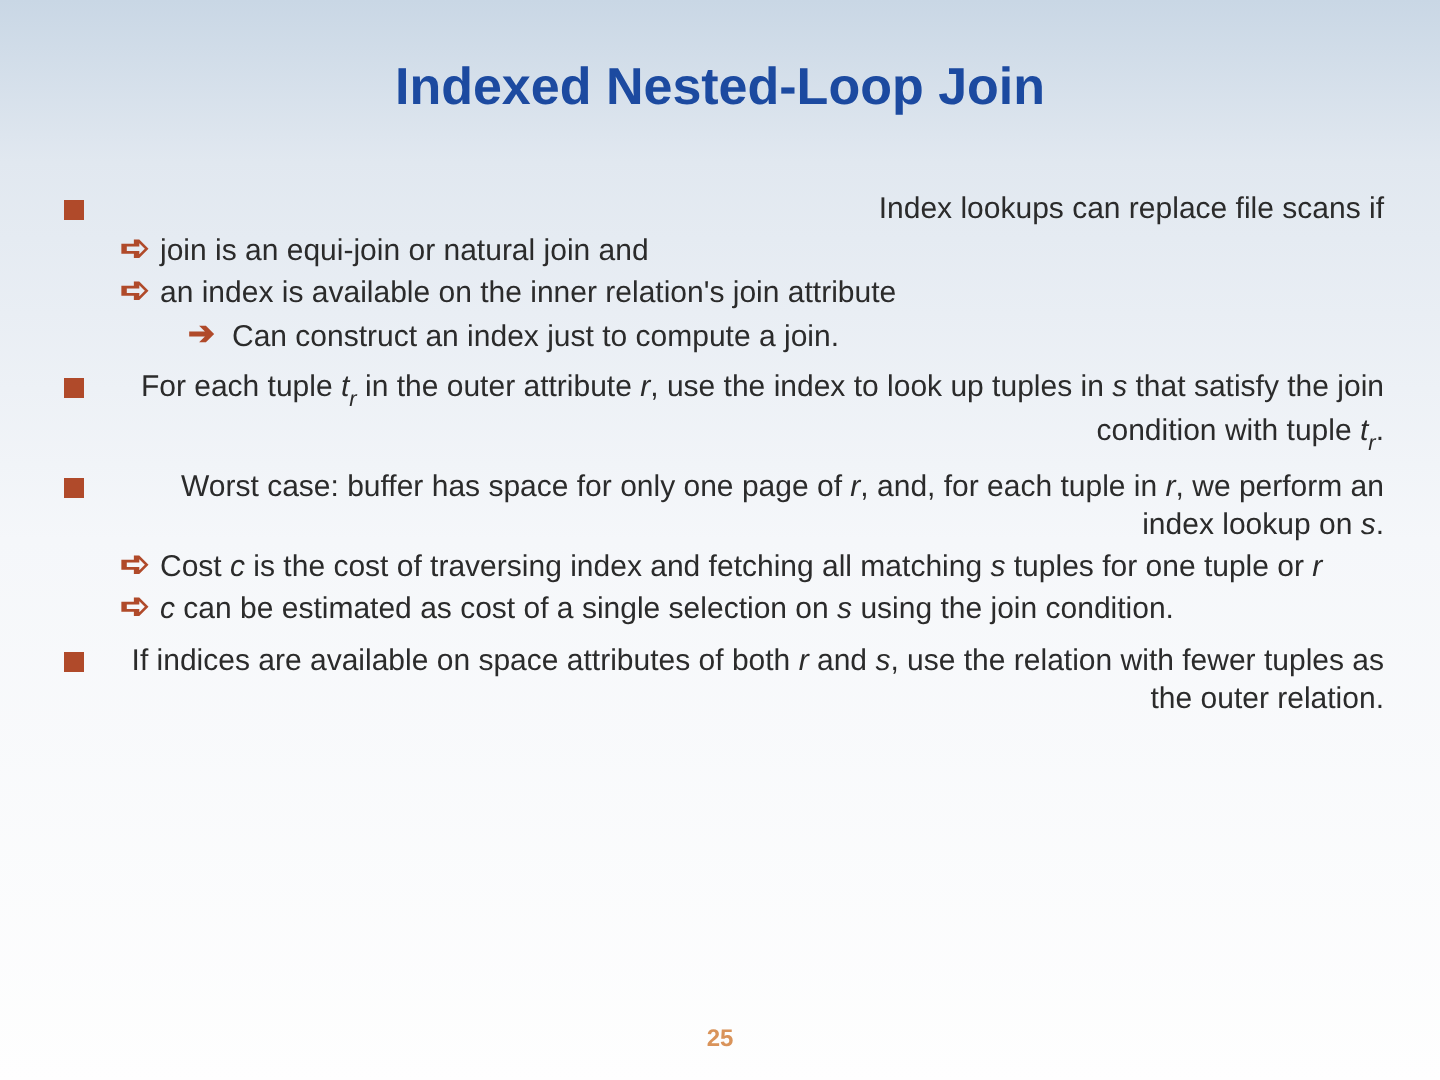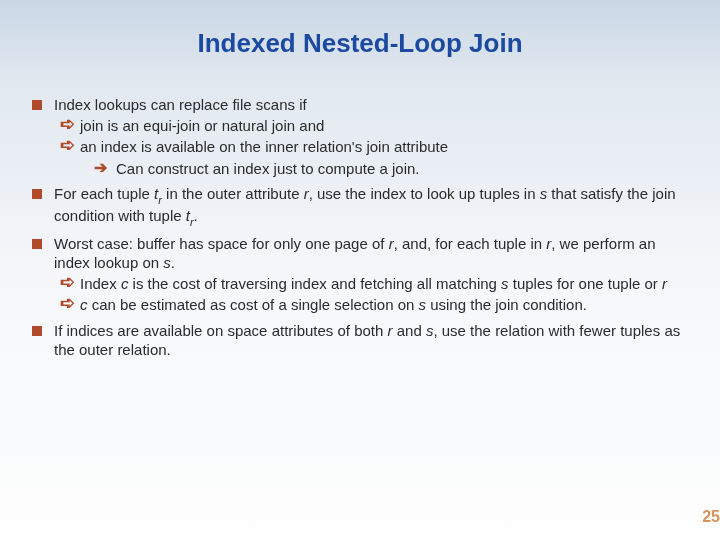--- a/index.html
+++ b/index.html
@@ -12,39 +12,39 @@
     padding: 28px 28px 0 28px;
   }
   .title {
     font-size: 26px;
     font-weight: bold;
     color: #1c4aa0;
     text-align: center;
     margin-bottom: 36px;
   }
   .content { font-size: 15px; line-height: 1.28; }
-  .bullet-row { display: flex; margin: 6px 0 2px 4px; }
+  .bullet-row { display: flex; margin: 6px 0 2px 4px; text-align: right; }
   .sq { width: 10px; height: 10px; background: #b04a2a; flex: 0 0 auto; margin-top: 5px; margin-right: 12px; }
   .text { flex: 1; }
   .sub-row { display: flex; margin: 2px 0 2px 32px; }
   .arrow-down {
     flex: 0 0 auto; width: 18px; margin-right: 2px;
     font-size: 18px; line-height: 1; color: #b04a2a; font-weight: bold;
     transform: translateY(-1px);
   }
   .sub-sub-row { display: flex; margin: 2px 0 2px 66px; }
   .arrow-right {
     flex: 0 0 auto; width: 20px; margin-right: 2px;
     font-size: 16px; line-height: 1.1; color: #b04a2a; font-weight: bold;
   }
   i { font-style: italic; }
   .sub-i { font-size: 11px; font-style: italic; vertical-align: sub; position: relative; top: 1px; }
   .page-num {
     position: absolute; bottom: 14px; left: 0; right: 0;
-    text-align: right; color: #d9935a; font-size: 16px; font-weight: bold;
+    text-align: center; color: #d9935a; font-size: 12px; font-weight: bold;
   }
 </style>
 </head>
 <body>
 
 <div class="title">Indexed Nested-Loop Join</div>
 
 <div class="content">
 
   <div class="bullet-row">
@@ -74,21 +74,21 @@
   <div class="bullet-row">
     <div class="sq"></div>
     <div class="text">
       <span>Worst case:  buffer has space for only one page of </span><i>r</i><span>, and, for each tuple in </span><i>r</i><span>, we perform an index lookup on </span><i>s</i><span>.</span>
     </div>
   </div>
 
   <div class="sub-row">
     <div class="arrow-down">➪</div>
     <div class="text">
-      <span>Index </span><i>c</i><span> is the cost of traversing index and fetching all matching </span><i>s</i><span> tuples for one tuple or </span><i>r</i>
+      <span>Cost </span><i>c</i><span> is the cost of traversing index and fetching all matching </span><i>s</i><span> tuples for one tuple or </span><i>r</i>
     </div>
   </div>
   <div class="sub-row">
     <div class="arrow-down">➪</div>
     <div class="text">
       <i>c</i><span> can be estimated as cost of a single selection on </span><i>s</i><span> using the join condition.</span>
     </div>
   </div>
 
   <div class="bullet-row">

